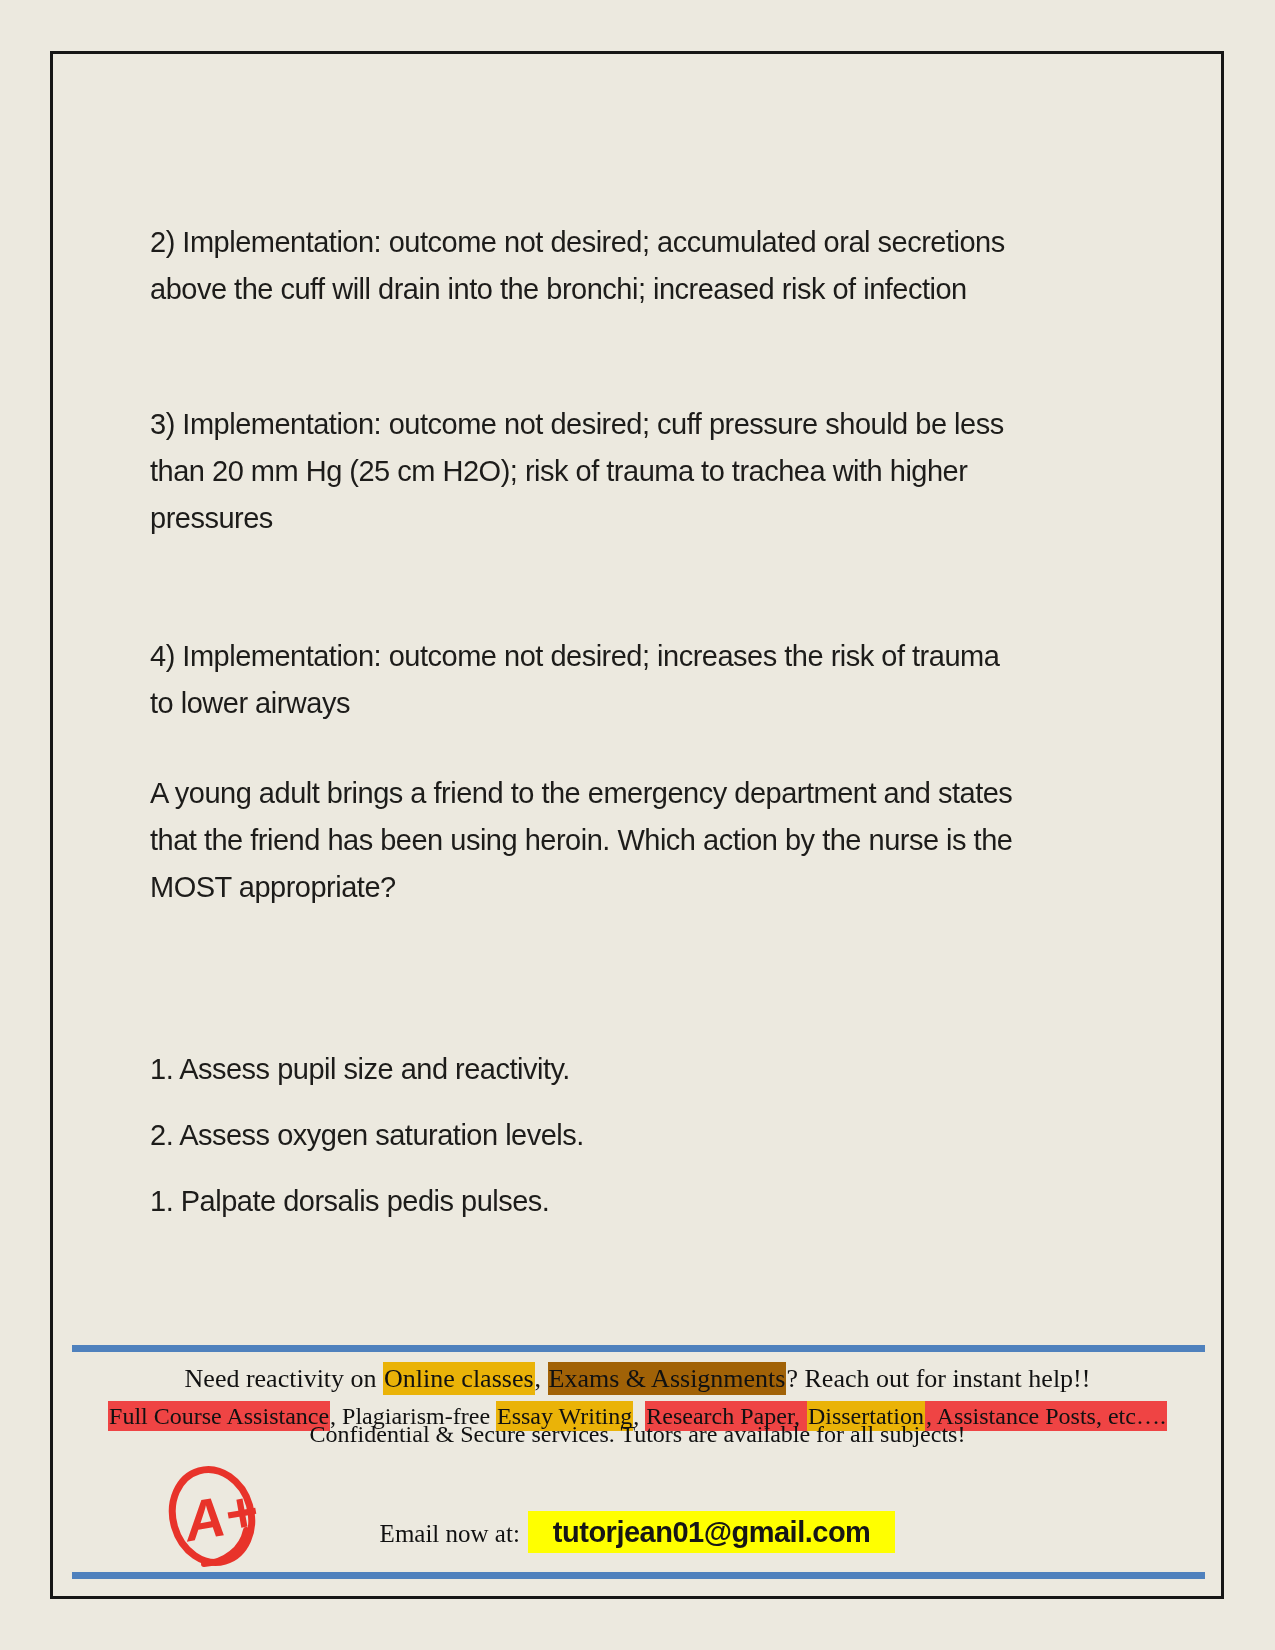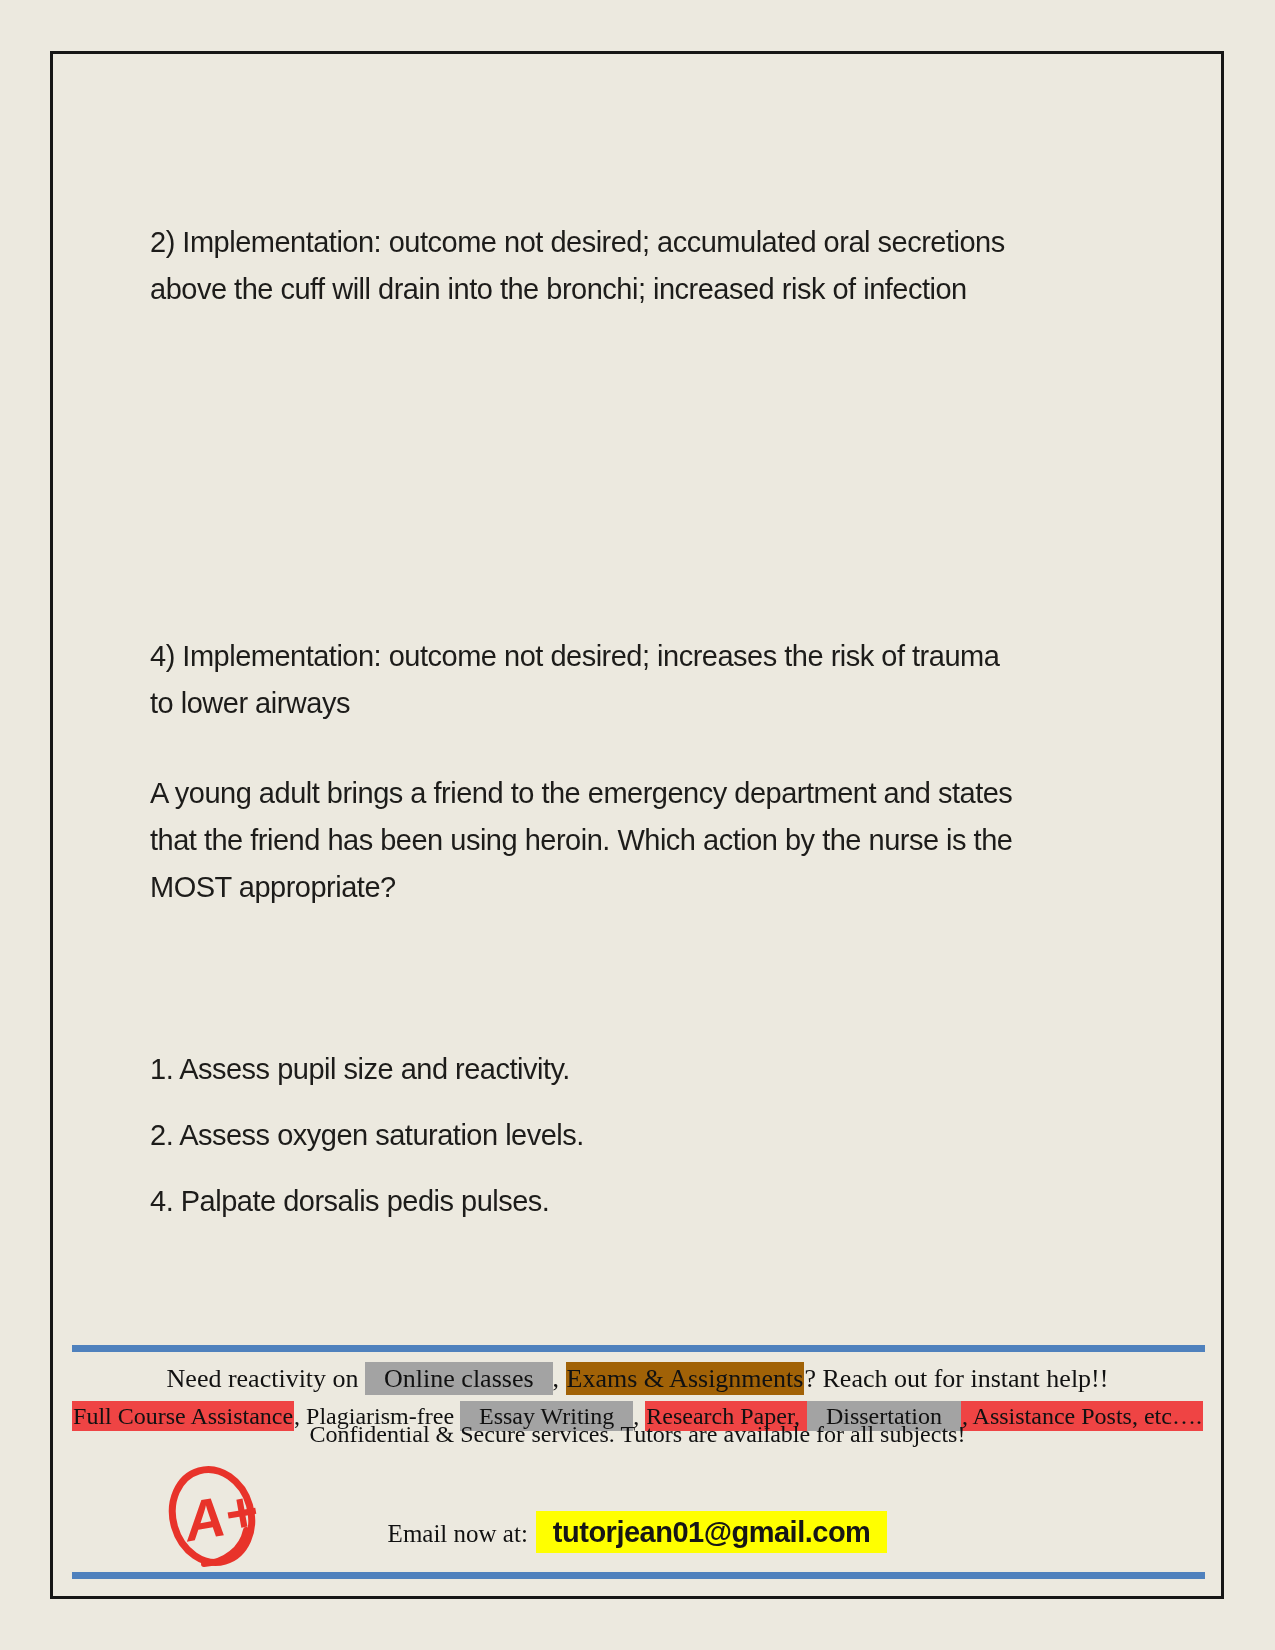--- a/index.html
+++ b/index.html
@@ -25,51 +25,54 @@
     position:absolute;left:72px;width:1133px;height:7px;background:#4F81BD;
   }
   .footer-line{
     position:absolute;left:60px;width:1155px;text-align:center;
     font-family:"Liberation Serif", serif;color:#111;
   }
   .ad1{top:1363px;font-size:26px;line-height:32px;}
   .ad2{top:1399px;font-size:24px;line-height:34px;}
   .conf{top:1418px;font-size:24px;line-height:32px;}
   .email-line{top:1510px;font-size:25px;line-height:44px;}
-  .hl-cyan{background:#a3a3a3;padding:2px 19px;}
+  .hl-cyan{background:#eab308;padding:2px 1px;}
   .hl-green{background:#a16207;padding:2px 1px;}
   .hl-yellow{background:#ef4444;padding:2px 1px;}
   .email-addr{
     font-family:"Liberation Sans", sans-serif;
     font-weight:bold;font-size:29px;color:#161616;
-    background:#FFFF00;padding:5px 17px;margin-left:8px;
+    background:#FFFF00;padding:5px 25px;margin-left:8px;
     letter-spacing:-0.5px;
   }
   .logo{
     position:absolute;left:158px;top:1465px;width:110px;height:105px;
   }
 </style>
 </head>
 <body>
 
 <div class="canvas">
 
   <div class="page-border"></div>
 
   <div class="bodytext" style="top:219px">2) Implementation: outcome not desired; accumulated oral secretions
 above the cuff will drain into the bronchi; increased risk of infection</div>
+  <div class="bodytext" style="top:401px">3) Implementation: outcome not desired; cuff pressure should be less
+than 20 mm Hg (25 cm H2O); risk of trauma to trachea with higher
+pressures</div>
   <div class="bodytext" style="top:633px">4) Implementation: outcome not desired; increases the risk of trauma
 to lower airways</div>
   <div class="bodytext" style="top:770px">A young adult brings a friend to the emergency department and states
 that the friend has been using heroin. Which action by the nurse is the
 MOST appropriate?</div>
 
   <div class="bodytext opt" style="top:1046px">1. Assess pupil size and reactivity.</div>
   <div class="bodytext opt" style="top:1112px">2. Assess oxygen saturation levels.</div>
-  <div class="bodytext opt" style="top:1178px">4. Palpate dorsalis pedis pulses.</div>
+  <div class="bodytext opt" style="top:1178px">1. Palpate dorsalis pedis pulses.</div>
 
   <div class="rule" style="top:1345px"></div>
 
   <div class="footer-line ad1">
     <span>Need reactivity on </span><span class="hl-cyan">Online classes</span><span>, </span><span class="hl-green">Exams &amp; Assignments</span><span>? Reach out for instant help!!</span>
   </div>
 
   <div class="footer-line ad2">
     <span class="hl-yellow">Full Course Assistance</span><span>, Plagiarism-free </span><span class="hl-cyan">Essay Writing</span><span>, </span><span class="hl-yellow">Research Paper, </span><span class="hl-cyan">Dissertation</span><span class="hl-yellow">, Assistance Posts, etc….</span>
   </div>

